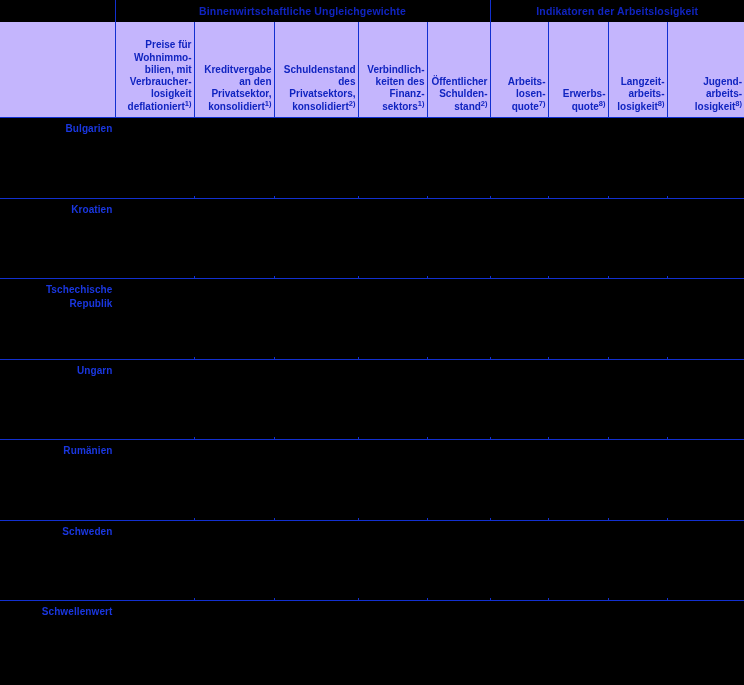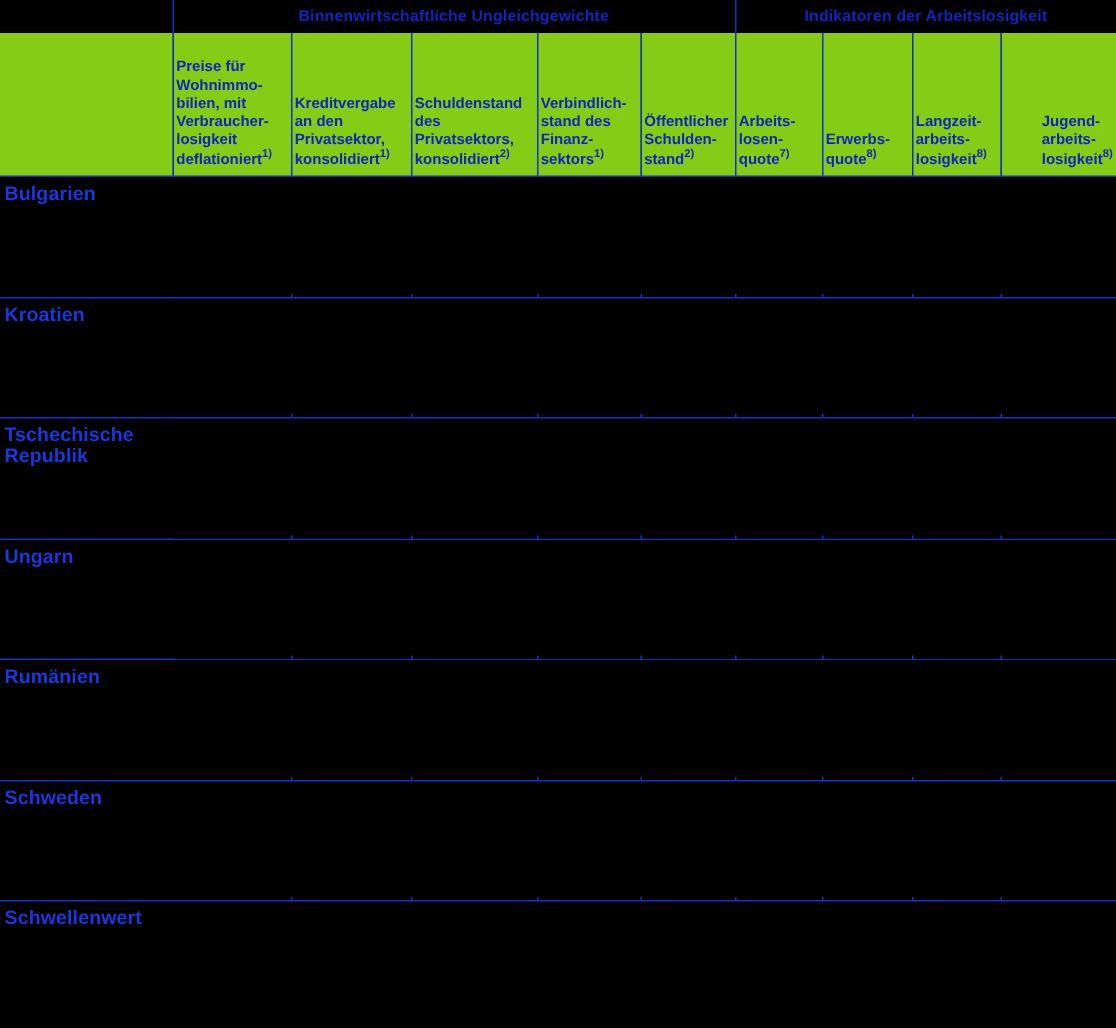--- a/index.html
+++ b/index.html
@@ -52,26 +52,26 @@
   th.group-labour {
     border-right: none;
     margin-left: 36px;
   }
 
   
   tr.colhead-row th {
     font-size: 10px;
     font-weight: bold;
     color: #1024c0;
-    text-align: left;
+    text-align: right;
     vertical-align: bottom;
     height: 91px;
     padding: 0 2px 4px 2px;
     line-height: 12.3px;
-    background: #84cc16;
+    background: #c4b5fd;
     border-right: 1px solid #1230d0;
     border-bottom: 1px solid #1230d0;
   }
   tr.colhead-row th.rowlabel-head {
     border-right: 1px solid #1230d0;
   }
   tr.colhead-row th.last-col {
     border-right: none;
     padding-left: 27px;
   }
@@ -86,23 +86,23 @@
     height: 75.5px;
     padding: 4px 2px 0 3px;
     vertical-align: top;
     background: #000000;
     border-bottom: 1px solid #1230d0;
     border-right: 1px solid #000000;
     font-size: 10px;
     color: #1a37e0;
   }
   tr.data-row td.row-label {
-    text-align: left;
+    text-align: right;
     font-weight: bold;
-    font-size: 13px;
+    font-size: 10px;
     color: #1a37e0;
     line-height: 13.5px;
     letter-spacing: 0.1px;
   }
   tr.data-row td.value-cell {
     text-align: center;
   }
   tr.data-row.threshold-row td {
     height: 34px;
     border-bottom: none;
@@ -174,21 +174,21 @@
 
         <th>
           <span>Schuldenstand</span><br>
           <span>des</span><br>
           <span>Privatsektors,</span><br>
           <span>konsolidiert</span><span class="sup">2)</span>
         </th>
 
         <th>
           <span>Verbindlich-</span><br>
-          <span>stand des</span><br>
+          <span>keiten des</span><br>
           <span>Finanz-</span><br>
           <span>sektors</span><span class="sup">1)</span>
         </th>
 
         <th>
           <span>Öffentlicher</span><br>
           <span>Schulden-</span><br>
           <span>stand</span><span class="sup">2)</span>
         </th>
 

